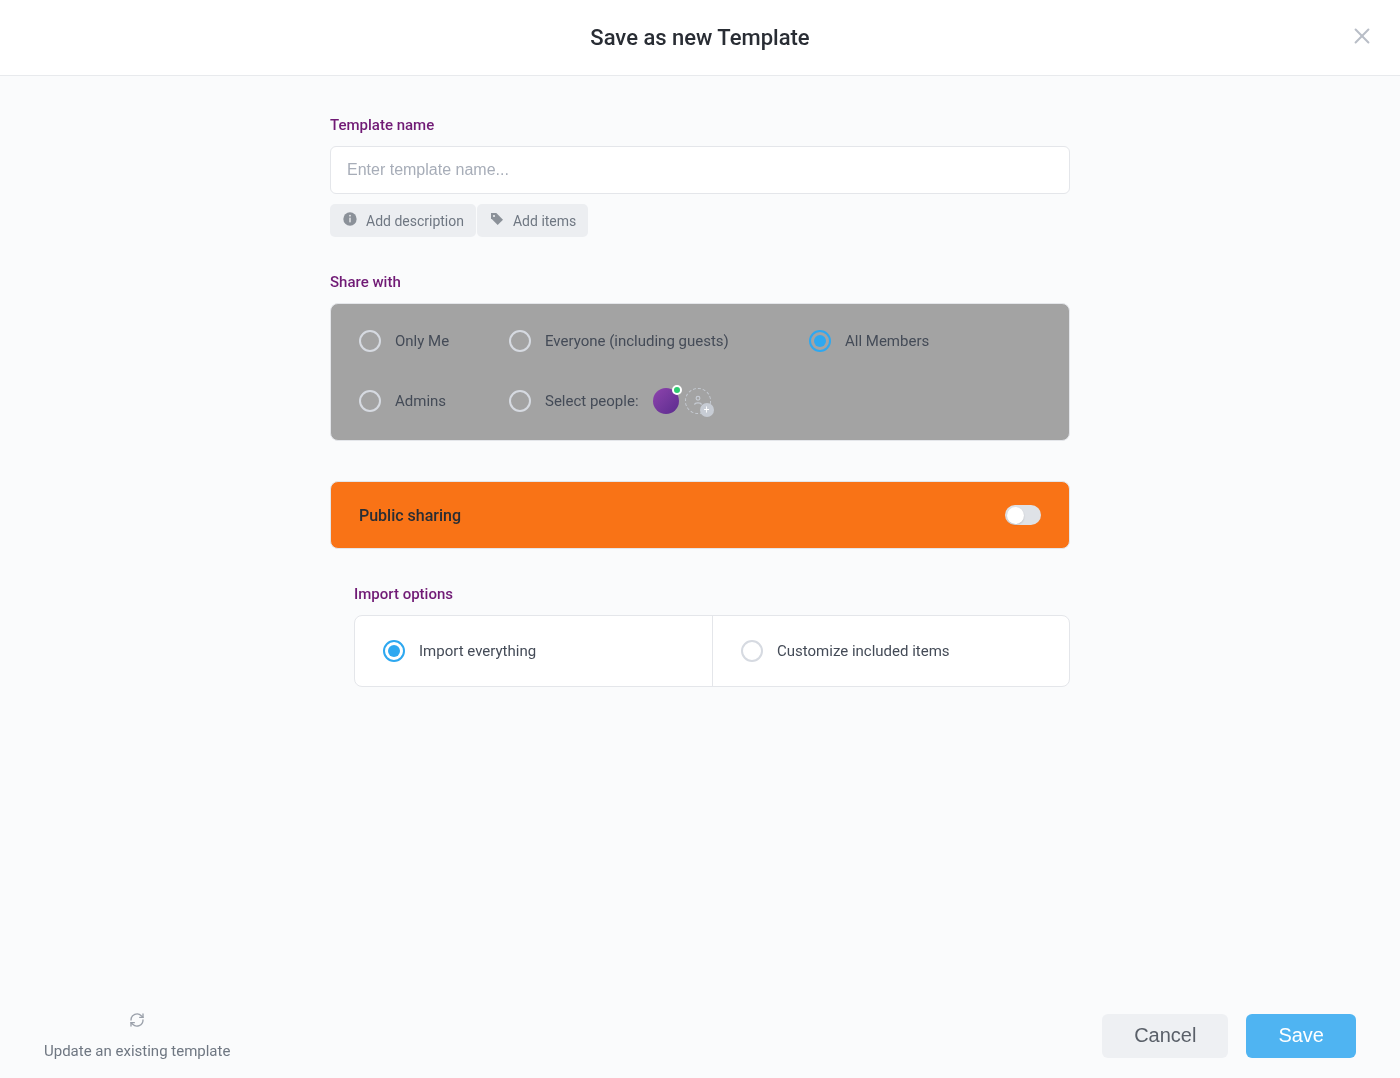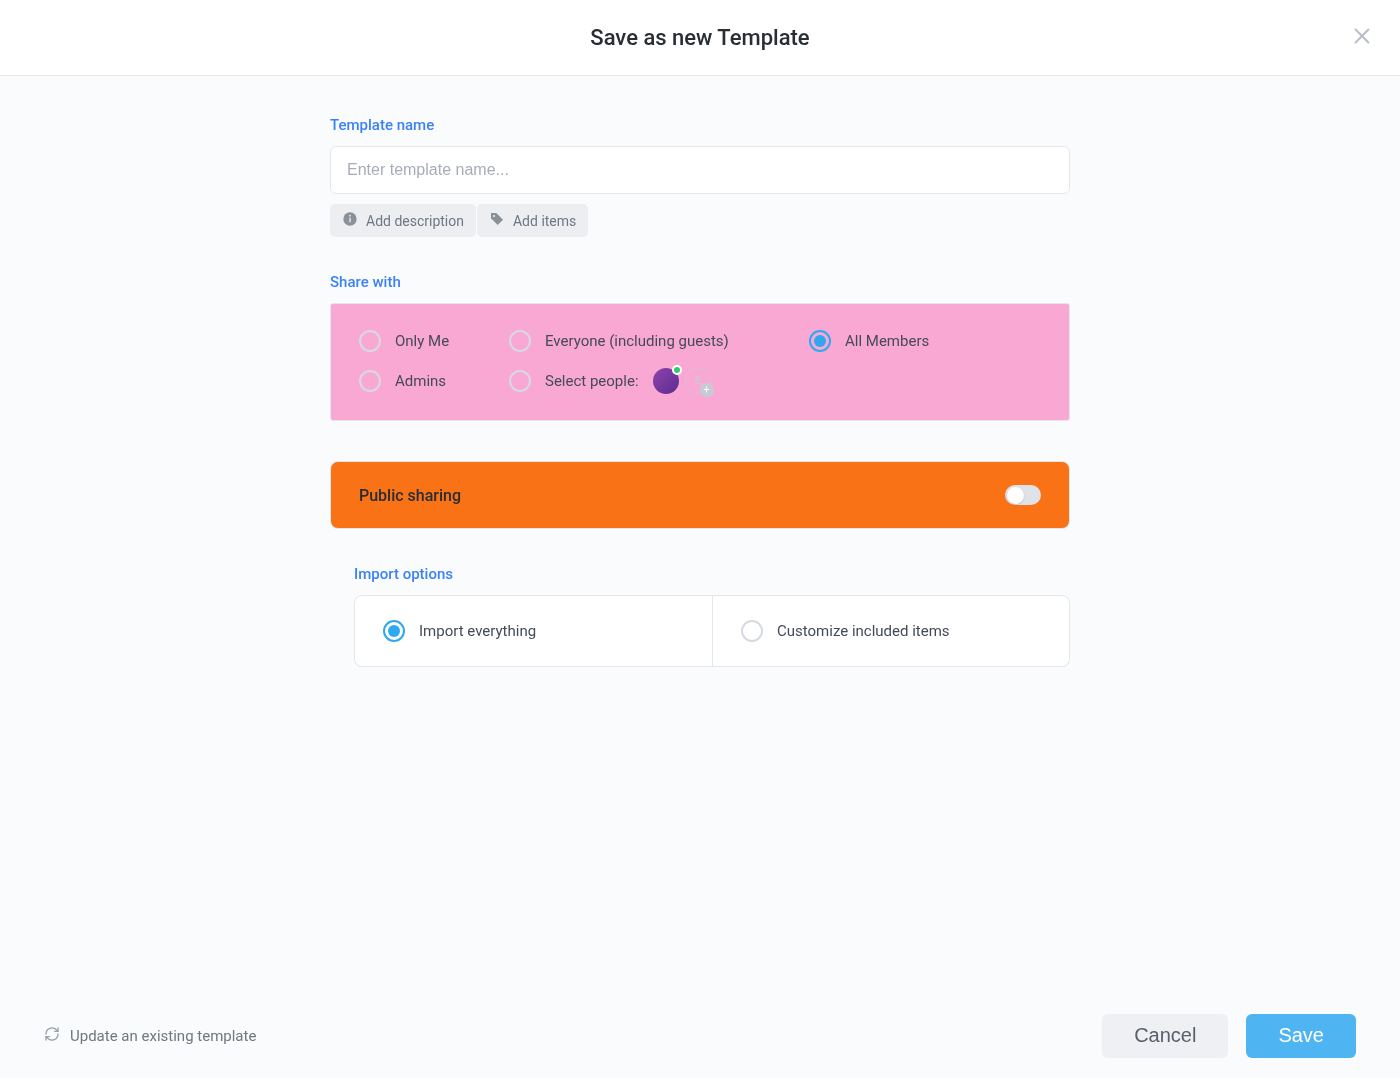--- a/index.html
+++ b/index.html
@@ -52,21 +52,21 @@
     border-top: none;
   }
   .content {
     width: 740px;
     margin: 0 auto;
   }
 
   .section-label {
     font-size: 15px;
     font-weight: 500;
-    color: #3b82f6;
+    color: #701a75;
     margin-bottom: 12px;
   }
 
   .name-input {
     width: 100%;
     height: 48px;
     border: 1px solid #e4e6ea;
     border-radius: 6px;
     background: #ffffff;
     padding: 12px 16px;
@@ -85,27 +85,27 @@
     border-radius: 5px;
     padding: 7px 12px;
     font-size: 14px;
     color: #6f7782;
     cursor: pointer;
   }
   .chip svg { width: 16px; height: 16px; flex-shrink: 0; }
 
   .share-section { margin-top: 36px; }
   .share-box {
-    background: #f9a8d4;
+    background: #a3a3a3;
     border: 1px solid #e4e6ea;
-    border-radius: 3px;
+    border-radius: 8px;
     padding: 26px 28px;
     display: grid;
     grid-template-columns: 150px 300px 1fr;
-    row-gap: 16px;
+    row-gap: 36px;
     align-items: center;
   }
   .radio-item {
     display: flex;
     align-items: center;
     gap: 14px;
     cursor: pointer;
   }
   .radio-circle {
     width: 22px; height: 22px;
@@ -213,20 +213,21 @@
     padding: 0 44px;
     background: #fafbfc;
   }
   .update-link {
     display: flex;
     align-items: center;
     gap: 10px;
     color: #6f7782;
     font-size: 15px;
     cursor: pointer;
+    flex-direction: column;
   }
   .update-link svg { width: 16px; height: 16px; }
   .footer-actions { display: flex; gap: 18px; }
   .btn {
     height: 44px;
     padding: 0 32px;
     border-radius: 6px;
     font-size: 20px;
     font-weight: 500;
     border: none;

